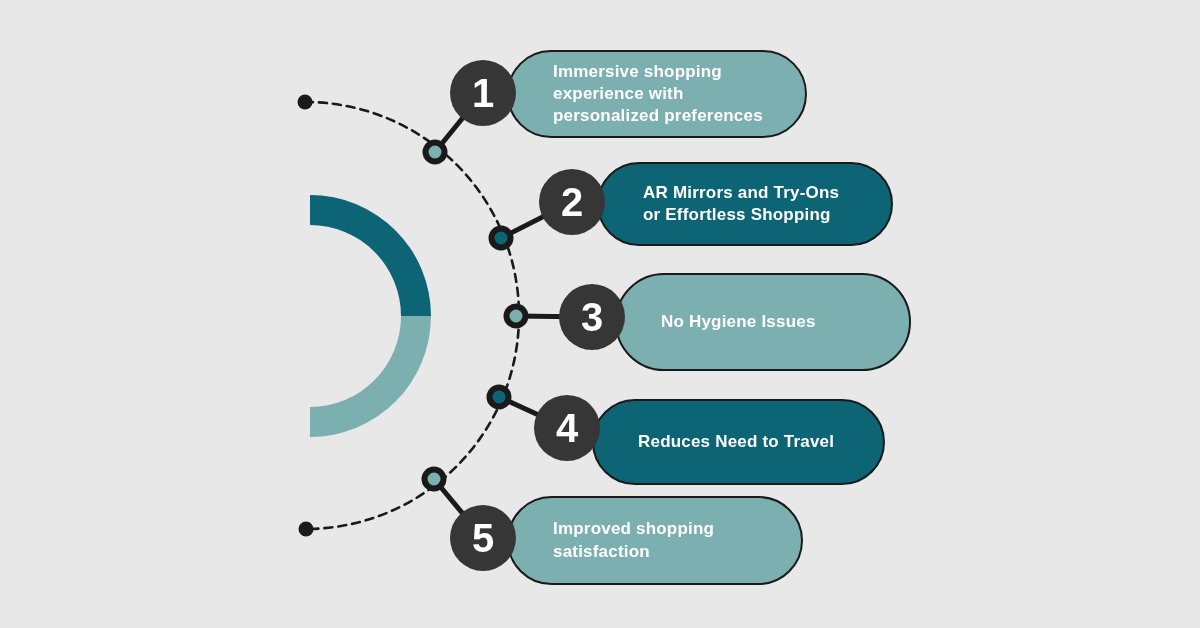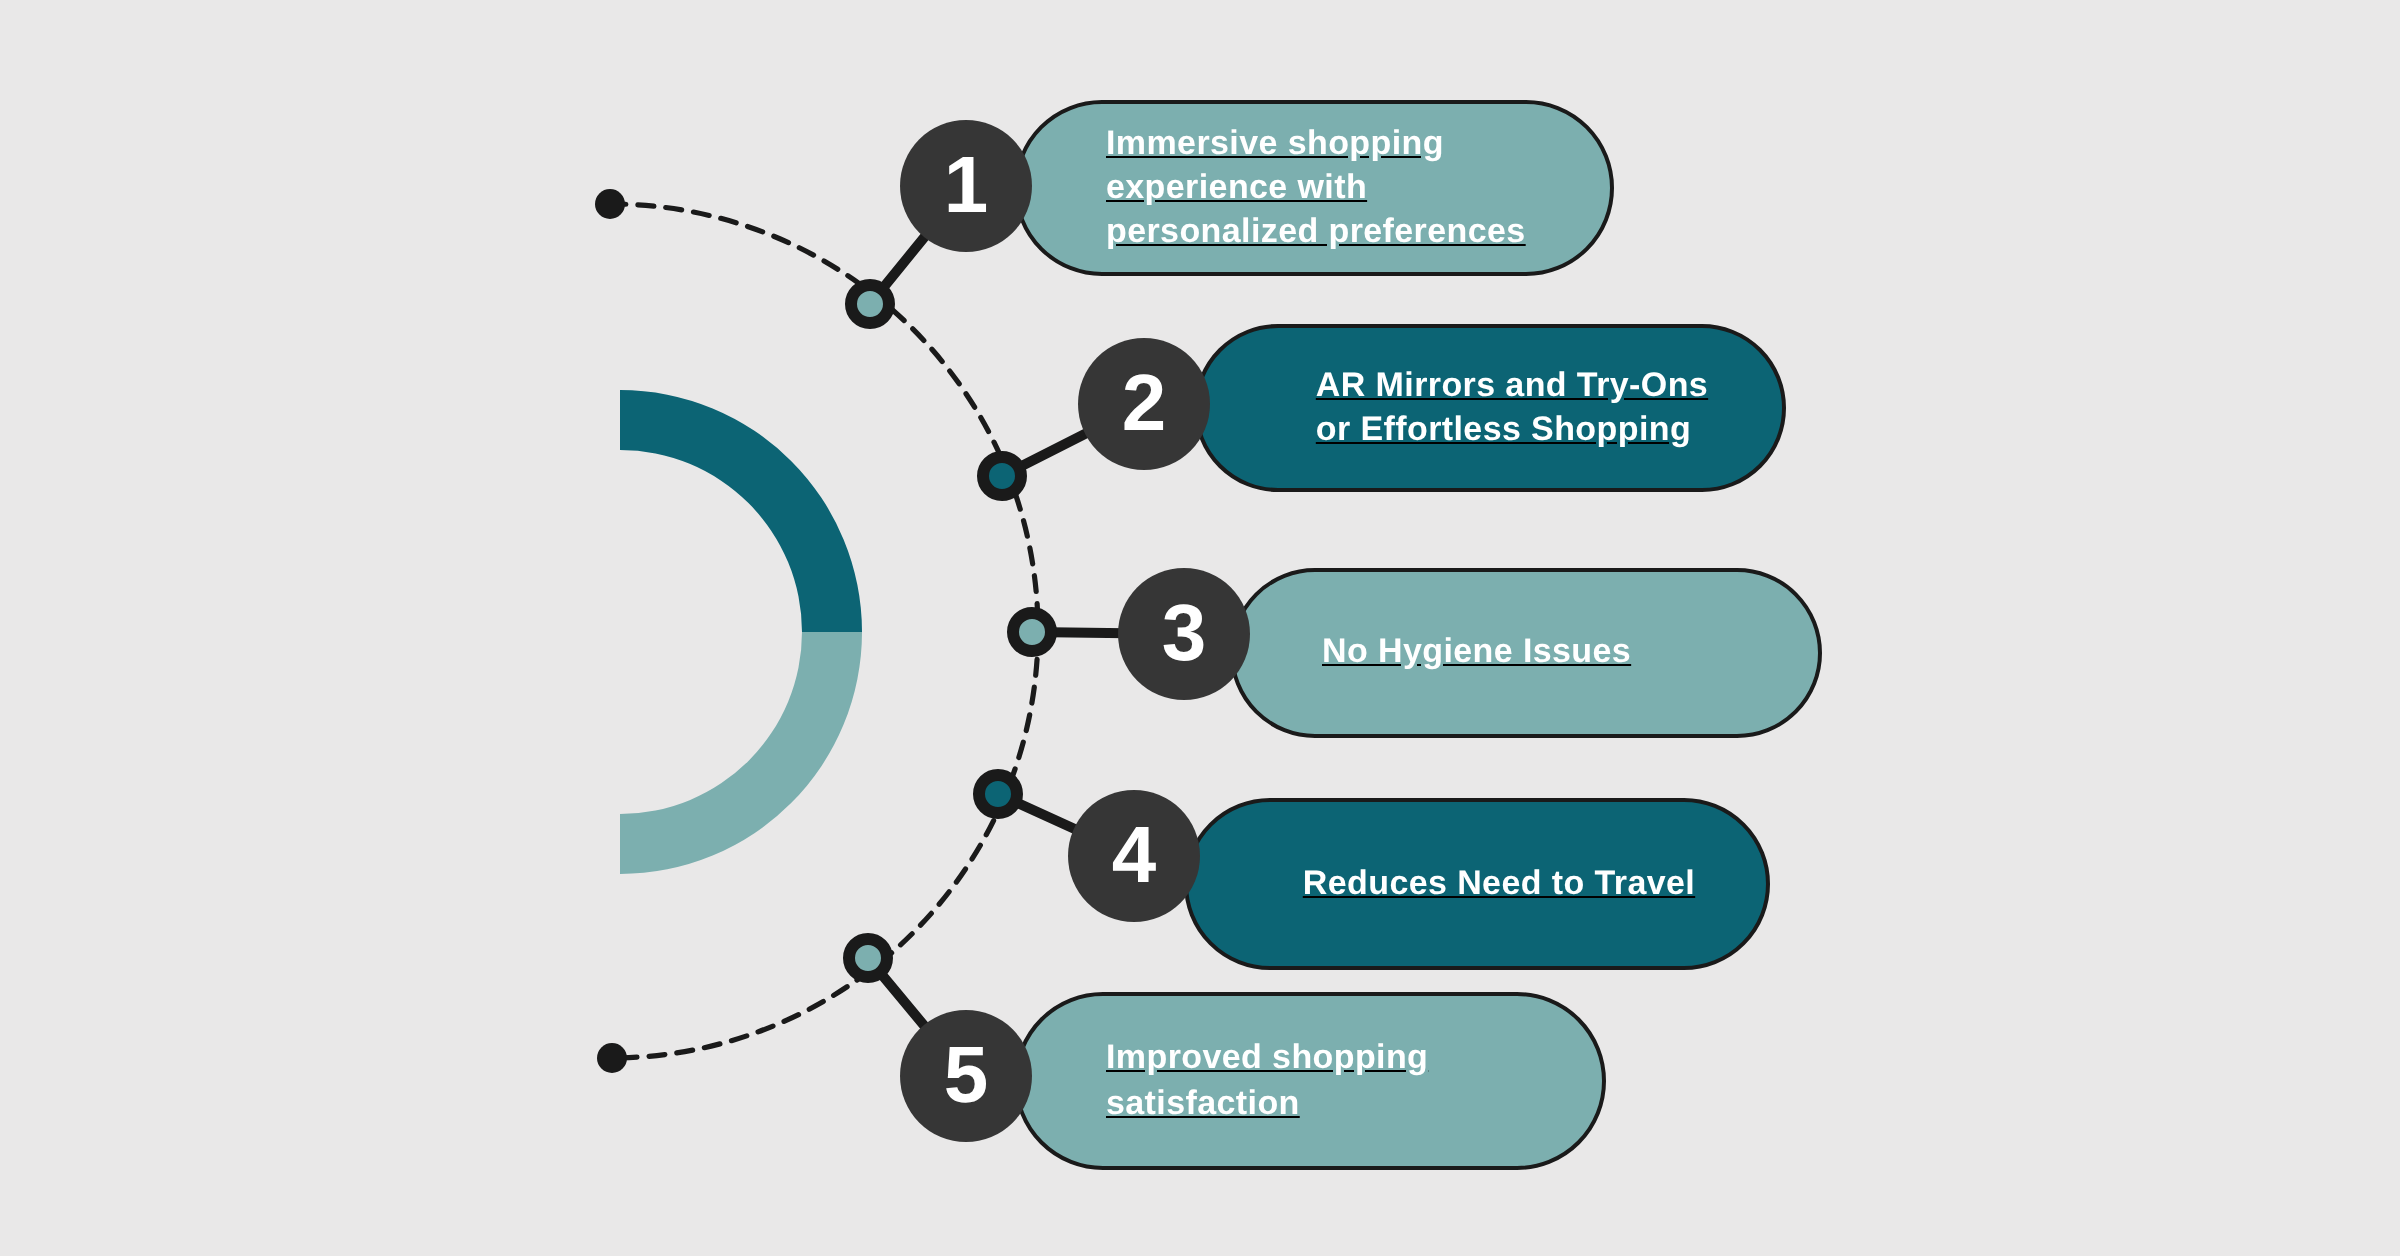--- a/index.html
+++ b/index.html
@@ -53,35 +53,34 @@
   .pill{
     position:absolute;
     border:2px solid var(--line);
     border-radius:60px;
     display:flex;
     align-items:center;
     box-sizing:border-box;
     padding-left:44px;
     padding-right:22px;
     z-index:1;
-    text-decoration:underline;
   }
   .pill[data-variant="light"]{background:var(--teal-light);}
-  .pill[data-variant="dark"]{background:var(--teal-dark);justify-content:center;}
+  .pill[data-variant="dark"]{background:var(--teal-dark);}
   .pill-label{
     color:var(--label-text);
     font-weight:700;
     font-size:17px;
     line-height:1.3;
     letter-spacing:0.2px;
     white-space:pre-line;
   }
   .pill-1{left:507px;top:50px;width:300px;height:88px;}
   .pill-2{left:597px;top:162px;width:296px;height:84px;}
-  .pill-3{left:615px;top:284px;width:296px;height:85px;}
+  .pill-3{left:615px;top:273px;width:296px;height:98px;}
   .pill-4{left:592px;top:383px;width:293px;height:86px;margin-top:16px;}
   .pill-5{left:507px;top:496px;width:296px;height:89px;}
   
   .num-circle{
     position:absolute;
     width:66px;height:66px;
     border-radius:50%;
     background:var(--number-circle);
     display:flex;
     align-items:center;

